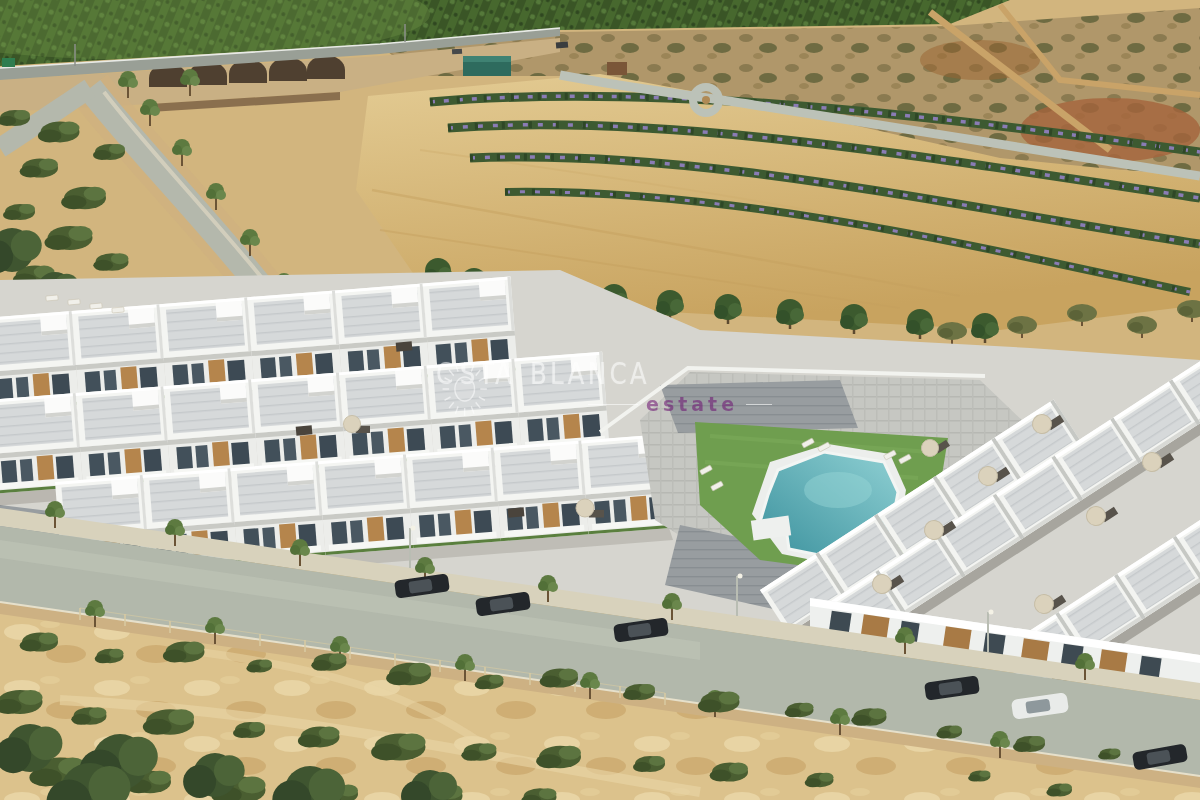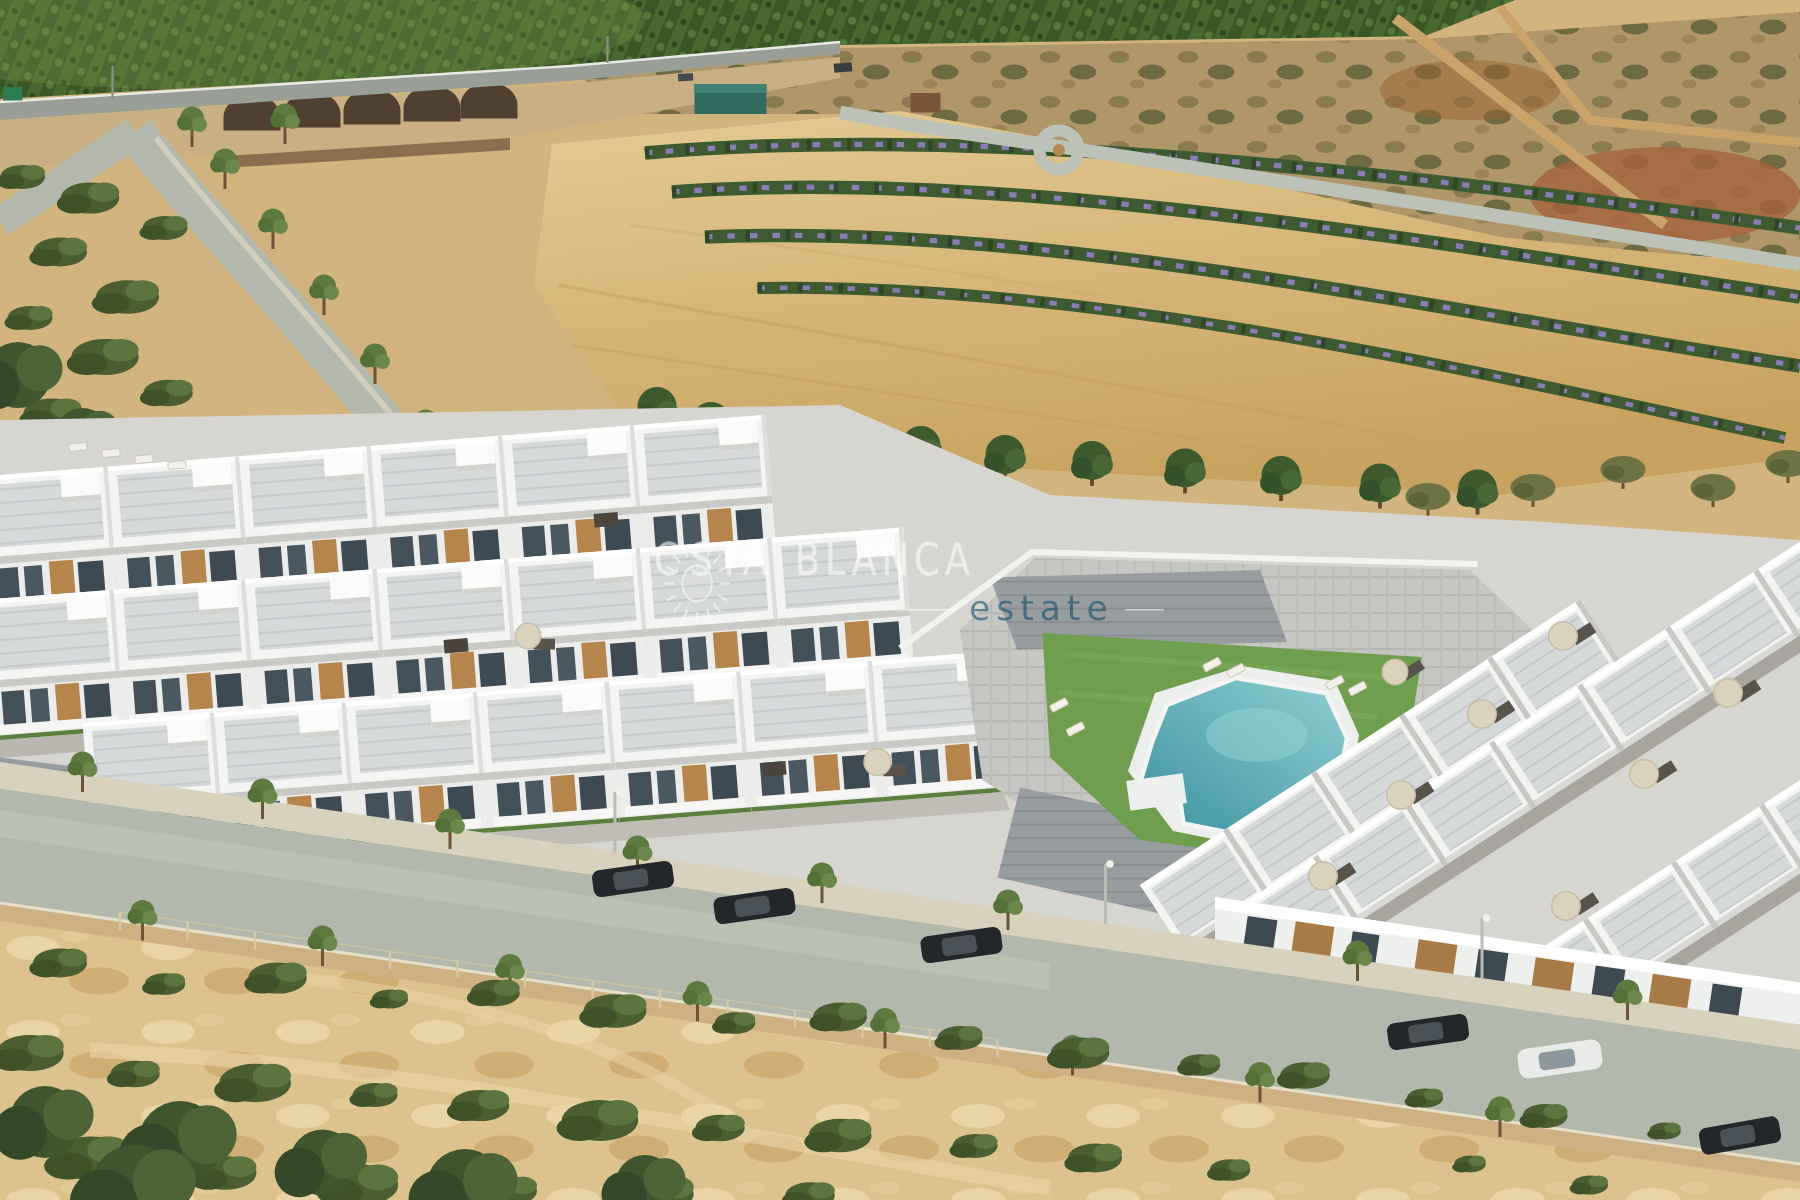--- a/index.html
+++ b/index.html
@@ -10,21 +10,21 @@
   .wm{position:absolute;left:436px;top:356px;color:#fff;opacity:.58;pointer-events:none;}
   .wm-row1{display:flex;align-items:center;gap:4px;transform:scaleX(.82);transform-origin:left center;}
   .wm-brand{font-size:30px;letter-spacing:4px;font-weight:400;color:#fff;
             text-shadow:0 0 2px rgba(255,255,255,.25);}
   .wm-sun{width:66px;height:66px;flex:0 0 auto;margin:0 2px;}
   .wm-gap{width:10px;}
   .wm-row2{display:flex;align-items:center;gap:8px;margin-top:2px;margin-left:152px;}
   .wm-line{height:1px;background:#fff;}
   .wm-line.l1{width:50px;}
   .wm-line.l2{width:26px;}
-  .wm-tag{font-size:23px;letter-spacing:4px;font-weight:400;color:#0c4a6e;}
+  .wm-tag{font-size:19px;letter-spacing:4px;font-weight:700;color:#701a75;}
 </style>
 </head>
 <body>
 
 <div class="stage">
 <svg viewBox="0 0 1200 800" width="1200" height="800">
   <defs>
     <pattern id="orch" width="16" height="16" patternUnits="userSpaceOnUse" patternTransform="rotate(22)">
       <rect width="16" height="16" fill="#47682e"></rect>
       <rect width="8" height="16" fill="#3a5526"></rect>

